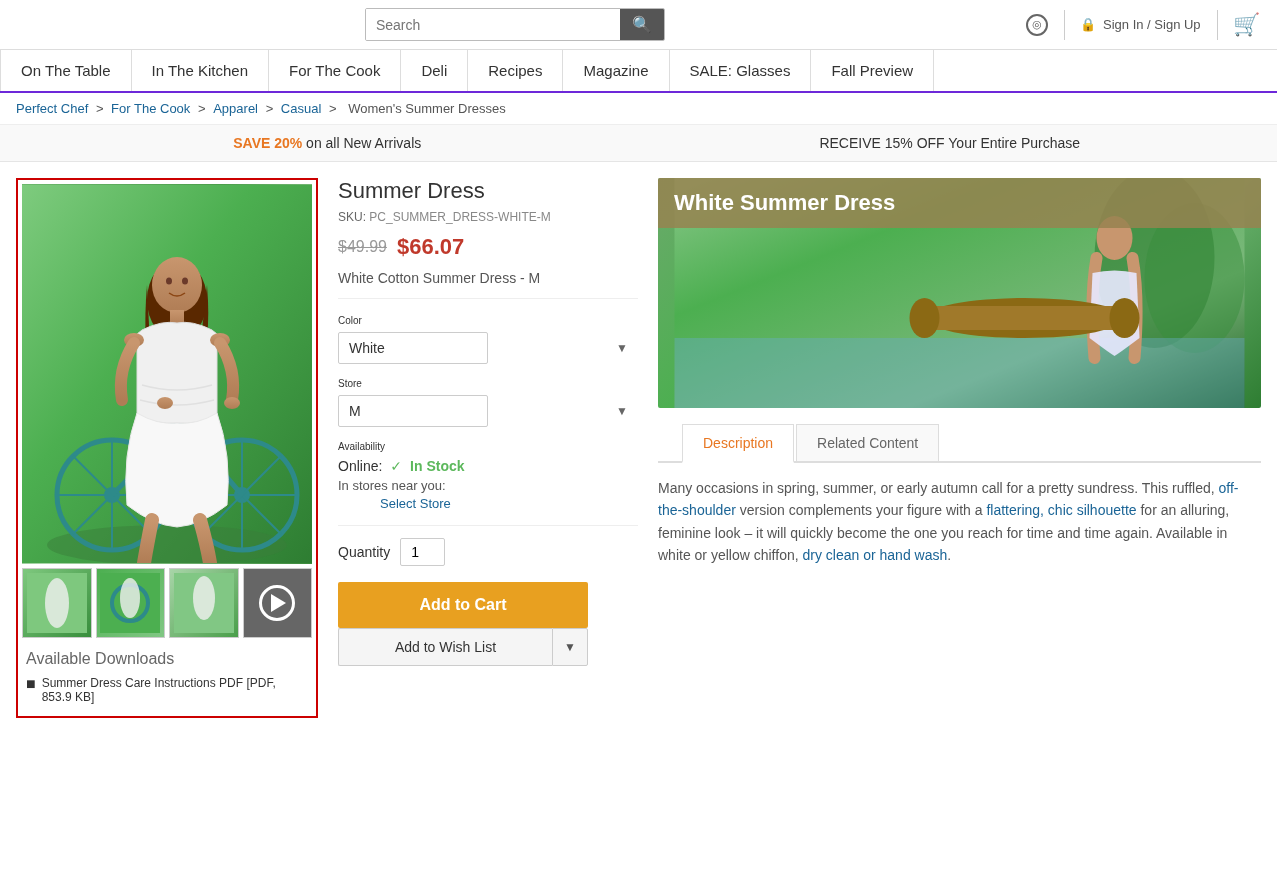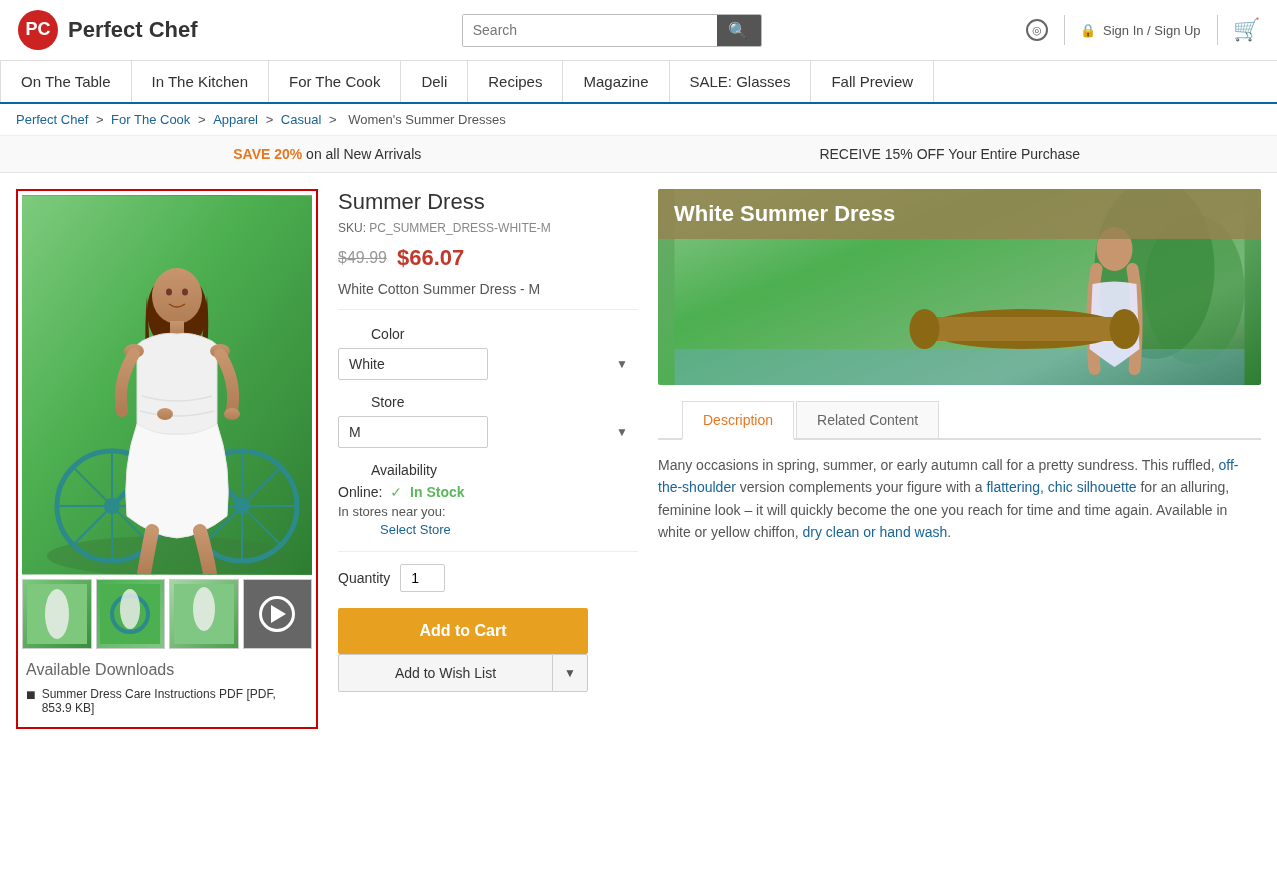--- a/index.html
+++ b/index.html
@@ -81,21 +81,21 @@
     }
     .separator {
       width: 1px;
       height: 30px;
       background: #ccc;
     }
 
     
     .nav {
       display: flex;
-      border-bottom: 2px solid #0369a1;
+      border-bottom: 2px solid #6d28d9;
       background: #fff;
     }
     .nav-item {
       padding: 12px 20px;
       font-size: 15px;
       color: #333;
       cursor: pointer;
       border-right: 1px solid #ddd;
       white-space: nowrap;
     }
@@ -255,24 +255,23 @@
       font-weight: bold;
     }
     .product-desc-short {
       font-size: 14px;
       color: #555;
       margin-bottom: 16px;
       border-bottom: 1px solid #eee;
       padding-bottom: 12px;
     }
     .field-label {
-      font-size: 14px;
+      font-size: 10px;
       color: #333;
       margin-bottom: 6px;
-      margin-left: 33px;
     }
     .select-wrapper {
       position: relative;
       margin-bottom: 14px;
     }
     .field-select {
       width: 150px;
       padding: 7px 30px 7px 10px;
       border: 1px solid #ccc;
       border-radius: 2px;
@@ -387,21 +386,21 @@
       align-items: center;
       justify-content: center;
     }
 
     
     .right-col {
       flex: 1;
     }
     .video-preview {
       width: 100%;
-      height: 196px;
+      height: 230px;
       background: linear-gradient(135deg, #6aaa6a 0%, #4caf50 30%, #81c784 60%, #2e7d32 100%);
       border-radius: 2px;
       position: relative;
       display: flex;
       align-items: flex-start;
       justify-content: center;
       margin-bottom: 16px;
       overflow: hidden;
     }
     .video-title-overlay {
@@ -462,27 +461,20 @@
       font-size: 14px;
       color: #555;
       line-height: 1.6;
     }
     .desc-content a { color: #1a6496; text-decoration: none; }
   </style>
 </head>
 <body>
 
 <div class="header">
-  <div class="logo-area">
-    <svg class="logo-icon" viewBox="0 0 44 44">
-      <circle cx="22" cy="22" r="20" fill="#cc2222"></circle>
-      <text x="22" y="27" text-anchor="middle" font-size="18" fill="#fff" font-weight="bold">PC</text>
-    </svg>
-    <span class="logo-text">Perfect Chef</span>
-  </div>
   <div class="search-area">
     <div class="search-box">
       <input class="search-input" type="text" placeholder="Search" style="">
       <button class="search-btn">🔍</button>
     </div>
   </div>
   <div class="header-icons">
     <div class="header-icon-group">
       <div class="icon-circle">◎</div>
     </div>

